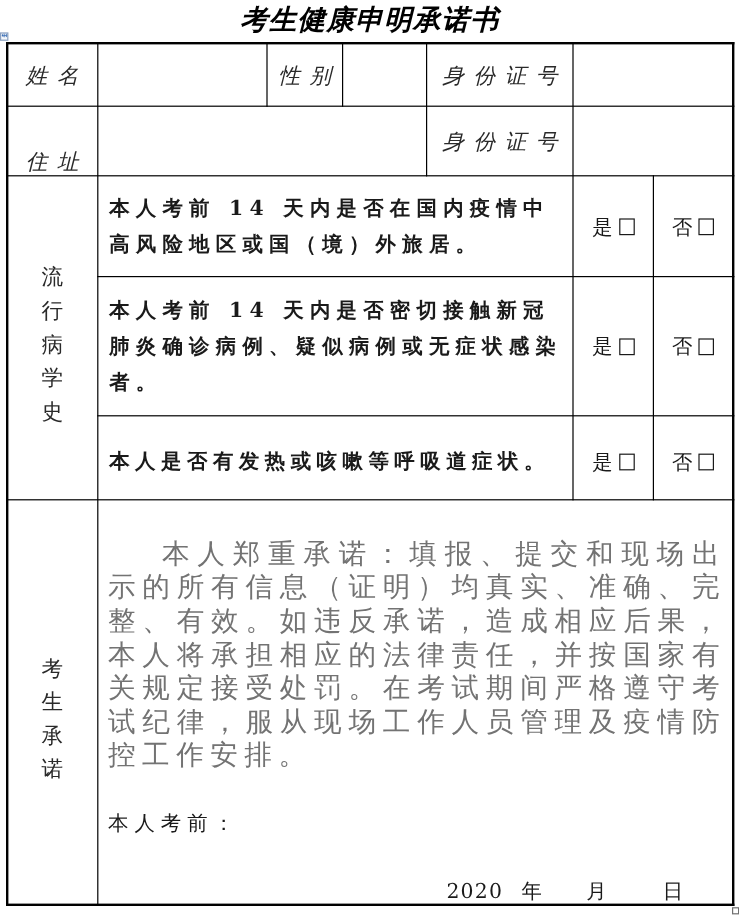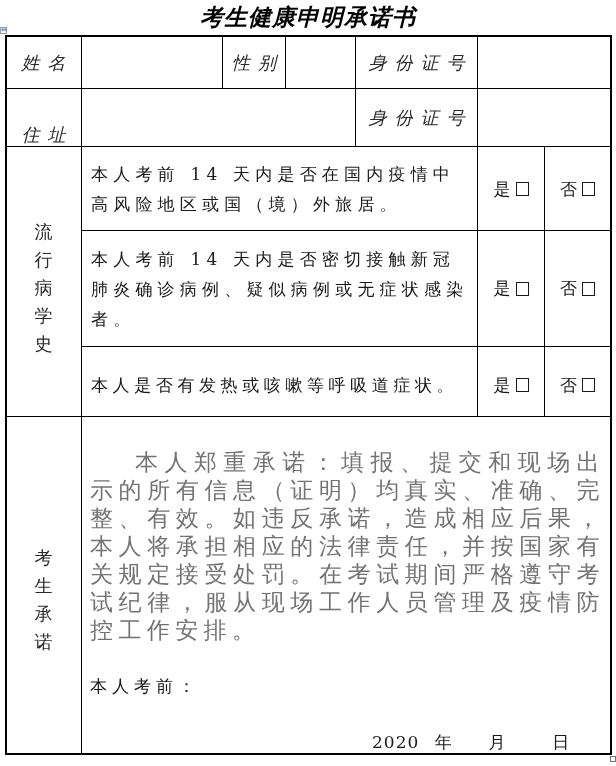--- a/index.html
+++ b/index.html
@@ -74,20 +74,21 @@
     .label-center {
       justify-content: center;
     }
     .question {
       font-size: 17px;
       line-height: 30px;
       letter-spacing: 5.2px;
       color: #1a1a1a;
       padding-left: 9px;
       padding-right: 4px;
+      font-weight: bold;
     }
     .yn {
       justify-content: center;
       font-size: 17px;
       color: #1a1a1a;
       gap: 3px;
     }
     .box {
       display: inline-block;
       width: 13px;

